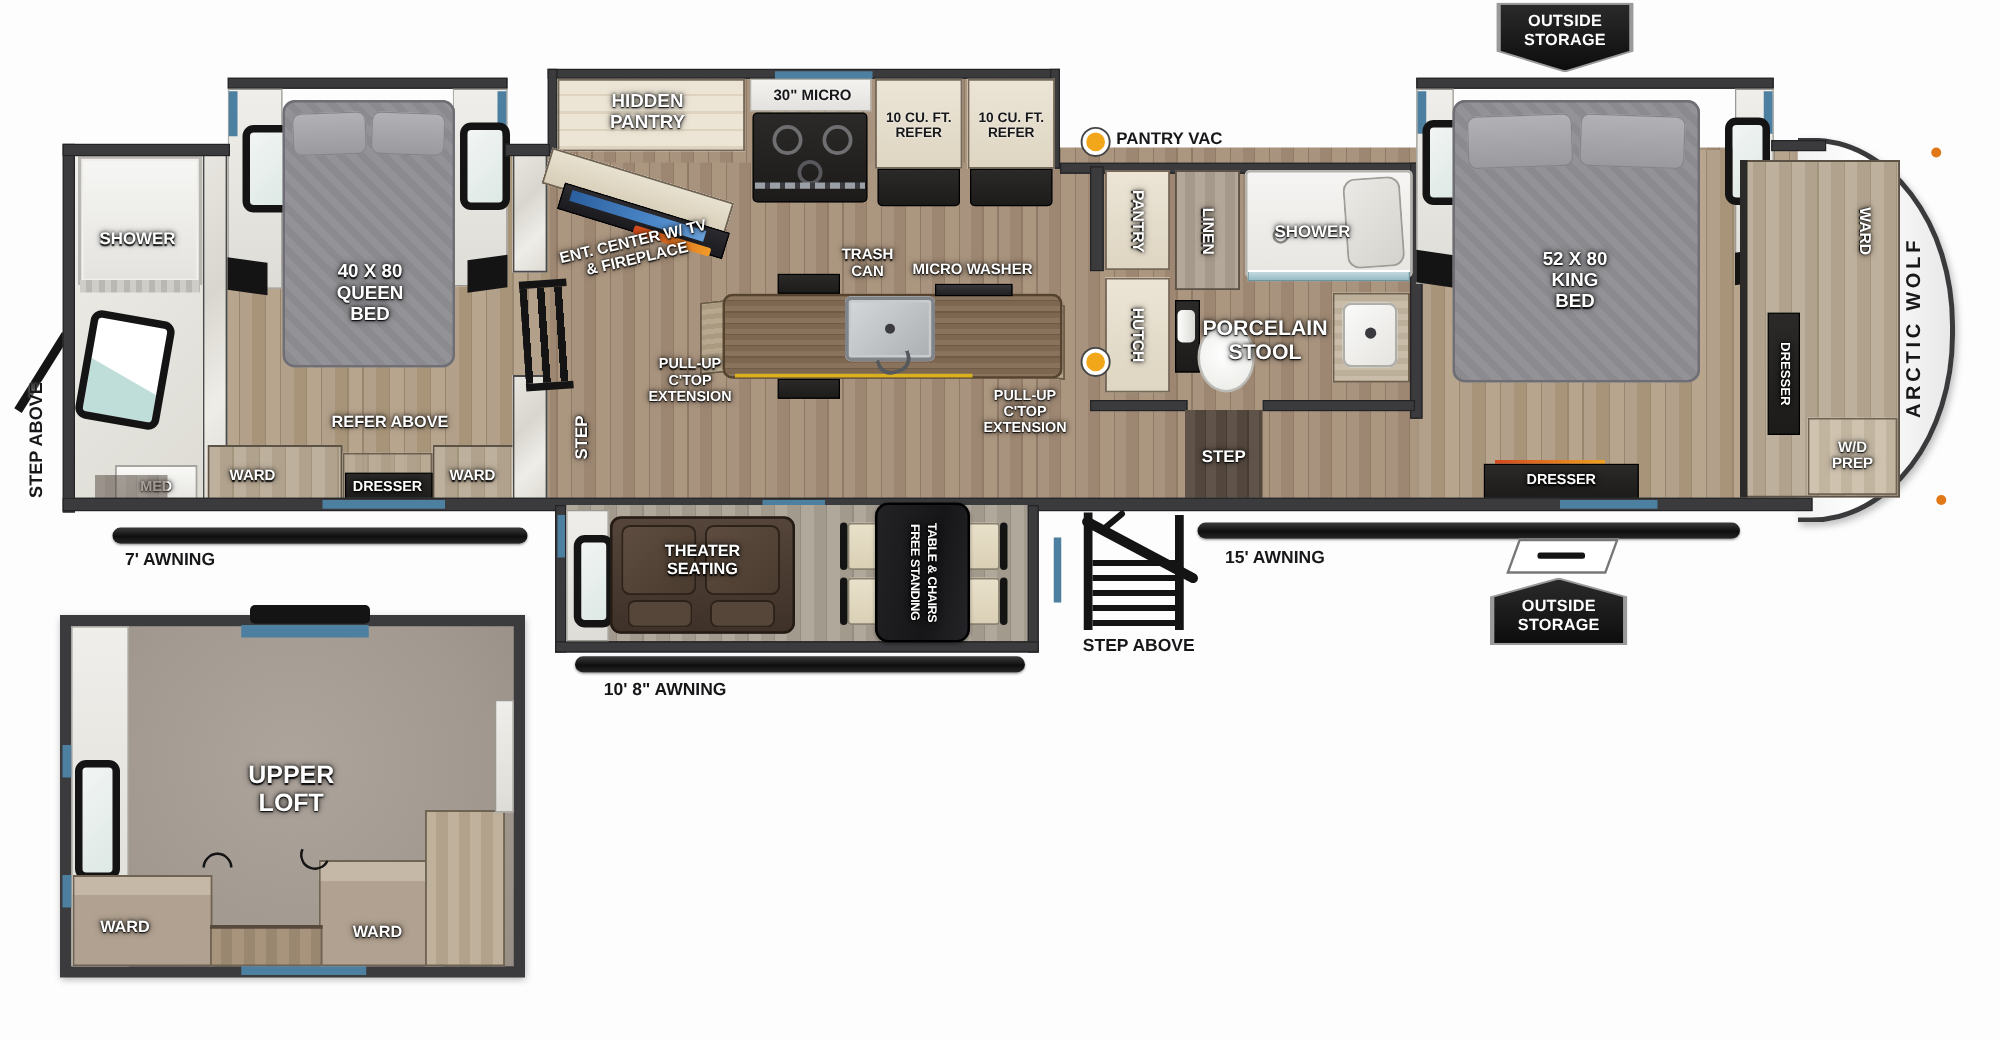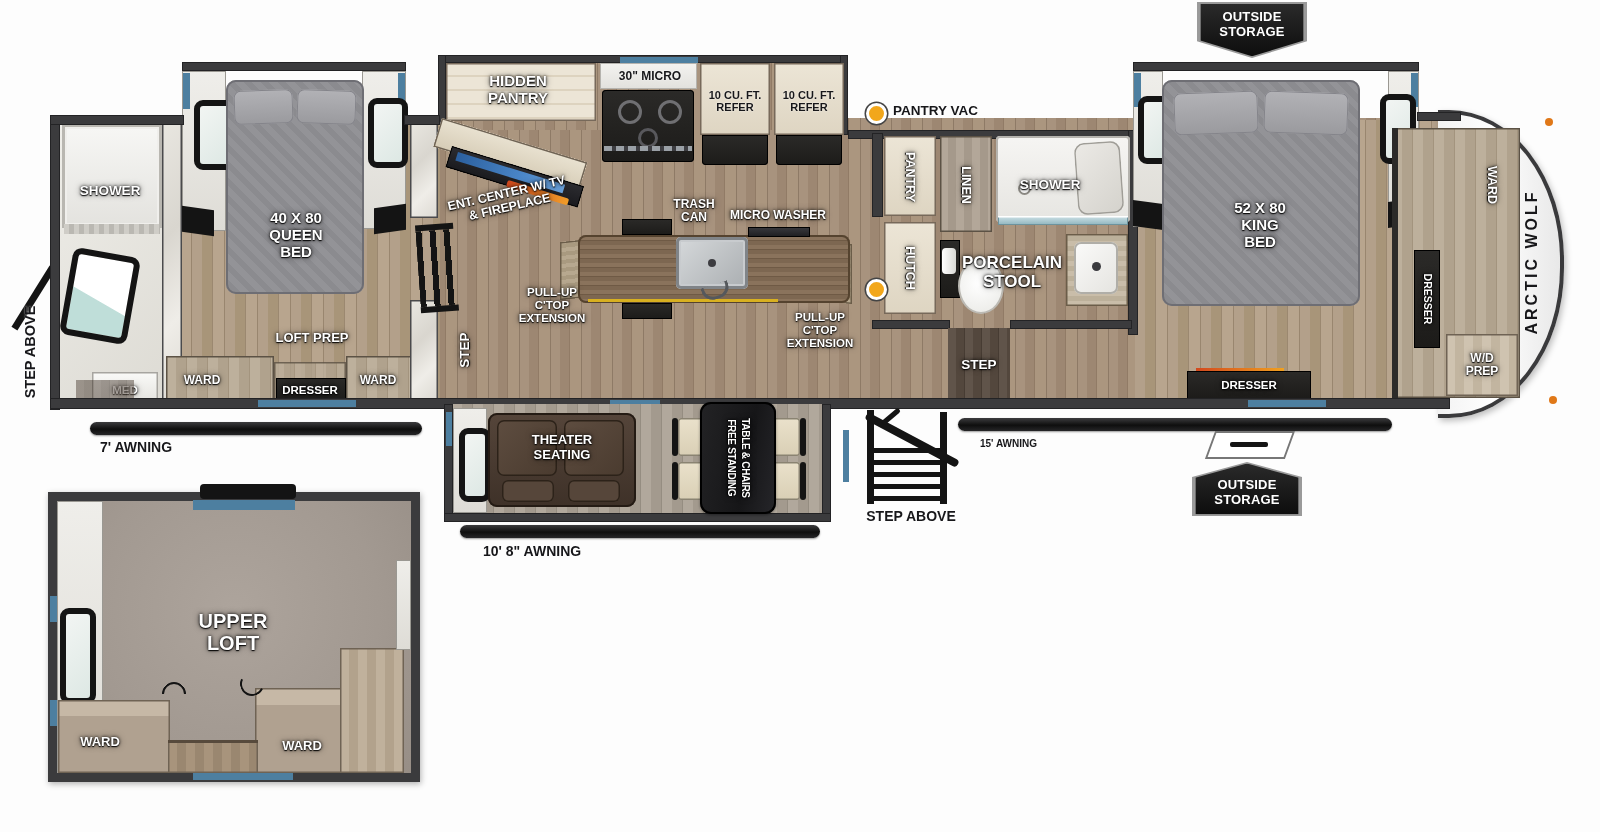--- a/index.html
+++ b/index.html
@@ -77,21 +77,21 @@
   <div class="win" style="left:368px;top:98px;width:28px;height:58px;"></div>
   <div class="bracket" style="left:182px;top:208px;width:32px;height:26px;transform:skewY(8deg);"></div>
   <div class="bracket" style="left:374px;top:206px;width:32px;height:26px;transform:skewY(-8deg);"></div>
 
   <div class="mattress" style="left:226px;top:80px;width:138px;height:214px;"></div>
   <div class="pillow" style="left:234px;top:90px;width:59px;height:34px;transform:rotate(-2deg);"></div>
   <div class="pillow" style="left:297px;top:90px;width:59px;height:34px;transform:rotate(2deg);"></div>
   <div class="lbl pre ctr" style="left:296px;top:235px;font-size:15px;">40 X 80
 QUEEN
 BED</div>
-  <div class="lbl ctr" style="left:312px;top:338px;font-size:13px;">LOFT PREP</div>
+  <div class="lbl ctr" style="left:312px;top:338px;font-size:13px;">REFER ABOVE</div>
 
   <div class="abs wood-grain-v" style="left:166px;top:356px;width:108px;height:46px;"></div>
   <div class="abs wood-grain-v" style="left:346px;top:356px;width:66px;height:46px;"></div>
   <div class="abs wood-grain-v" style="left:274px;top:362px;width:72px;height:40px;opacity:.8;"></div>
   <div class="abs dark-box" style="left:276px;top:378px;width:70px;height:26px;"></div>
   <div class="lbl ctr" style="left:202px;top:381px;font-size:12px;">WARD</div>
   <div class="lbl ctr" style="left:310px;top:390px;font-size:11.5px;">DRESSER</div>
   <div class="lbl ctr" style="left:378px;top:381px;font-size:12px;">WARD</div>
 
   <div class="marble" style="left:410px;top:122px;width:28px;height:96px;"></div>
@@ -272,21 +272,21 @@
   <div class="abs" style="left:874px;top:448px;width:66px;height:56px;background:repeating-linear-gradient(180deg,#141414 0 5px,transparent 5px 12px);"></div>
   <div class="bracket" style="left:868px;top:412px;width:104px;height:8px;transform:rotate(28deg);transform-origin:left top;border-radius:4px;"></div>
   <div class="bracket" style="left:880px;top:414px;width:22px;height:5px;transform:rotate(-40deg);border-radius:3px;"></div>
   <div class="lblk ctr" style="left:911px;top:517px;font-size:14px;white-space:nowrap;">STEP ABOVE</div>
 
   <div class="awning" style="left:90px;top:422px;width:332px;"></div>
   <div class="lblk" style="left:100px;top:440px;font-size:14px;white-space:nowrap;">7' AWNING</div>
   <div class="awning" style="left:460px;top:525px;width:360px;"></div>
   <div class="lblk" style="left:483px;top:544px;font-size:14px;white-space:nowrap;">10' 8" AWNING</div>
   <div class="awning" style="left:958px;top:418px;width:434px;"></div>
-  <div class="lblk" style="left:980px;top:438px;font-size:10px;white-space:nowrap;">15' AWNING</div>
+  <div class="lblk" style="left:980px;top:438px;font-size:14px;white-space:nowrap;">15' AWNING</div>
 
   <div class="abs" style="left:1210px;top:431px;width:76px;height:24px;background:#fff;border:2px solid #777;transform:skewX(-20deg);"></div>
   <div class="abs" style="left:1230px;top:442px;width:38px;height:5px;background:#141414;border-radius:2px;"></div>
 
   <div class="badge badge-down" style="left:1197px;top:2px;width:110px;height:56px;">
     <div class="badge-inner badge-down"></div>
     <div class="txt pre" style="margin-bottom:10px;">OUTSIDE
 STORAGE</div>
   </div>
   <div class="badge badge-up" style="left:1192px;top:462px;width:110px;height:54px;">

